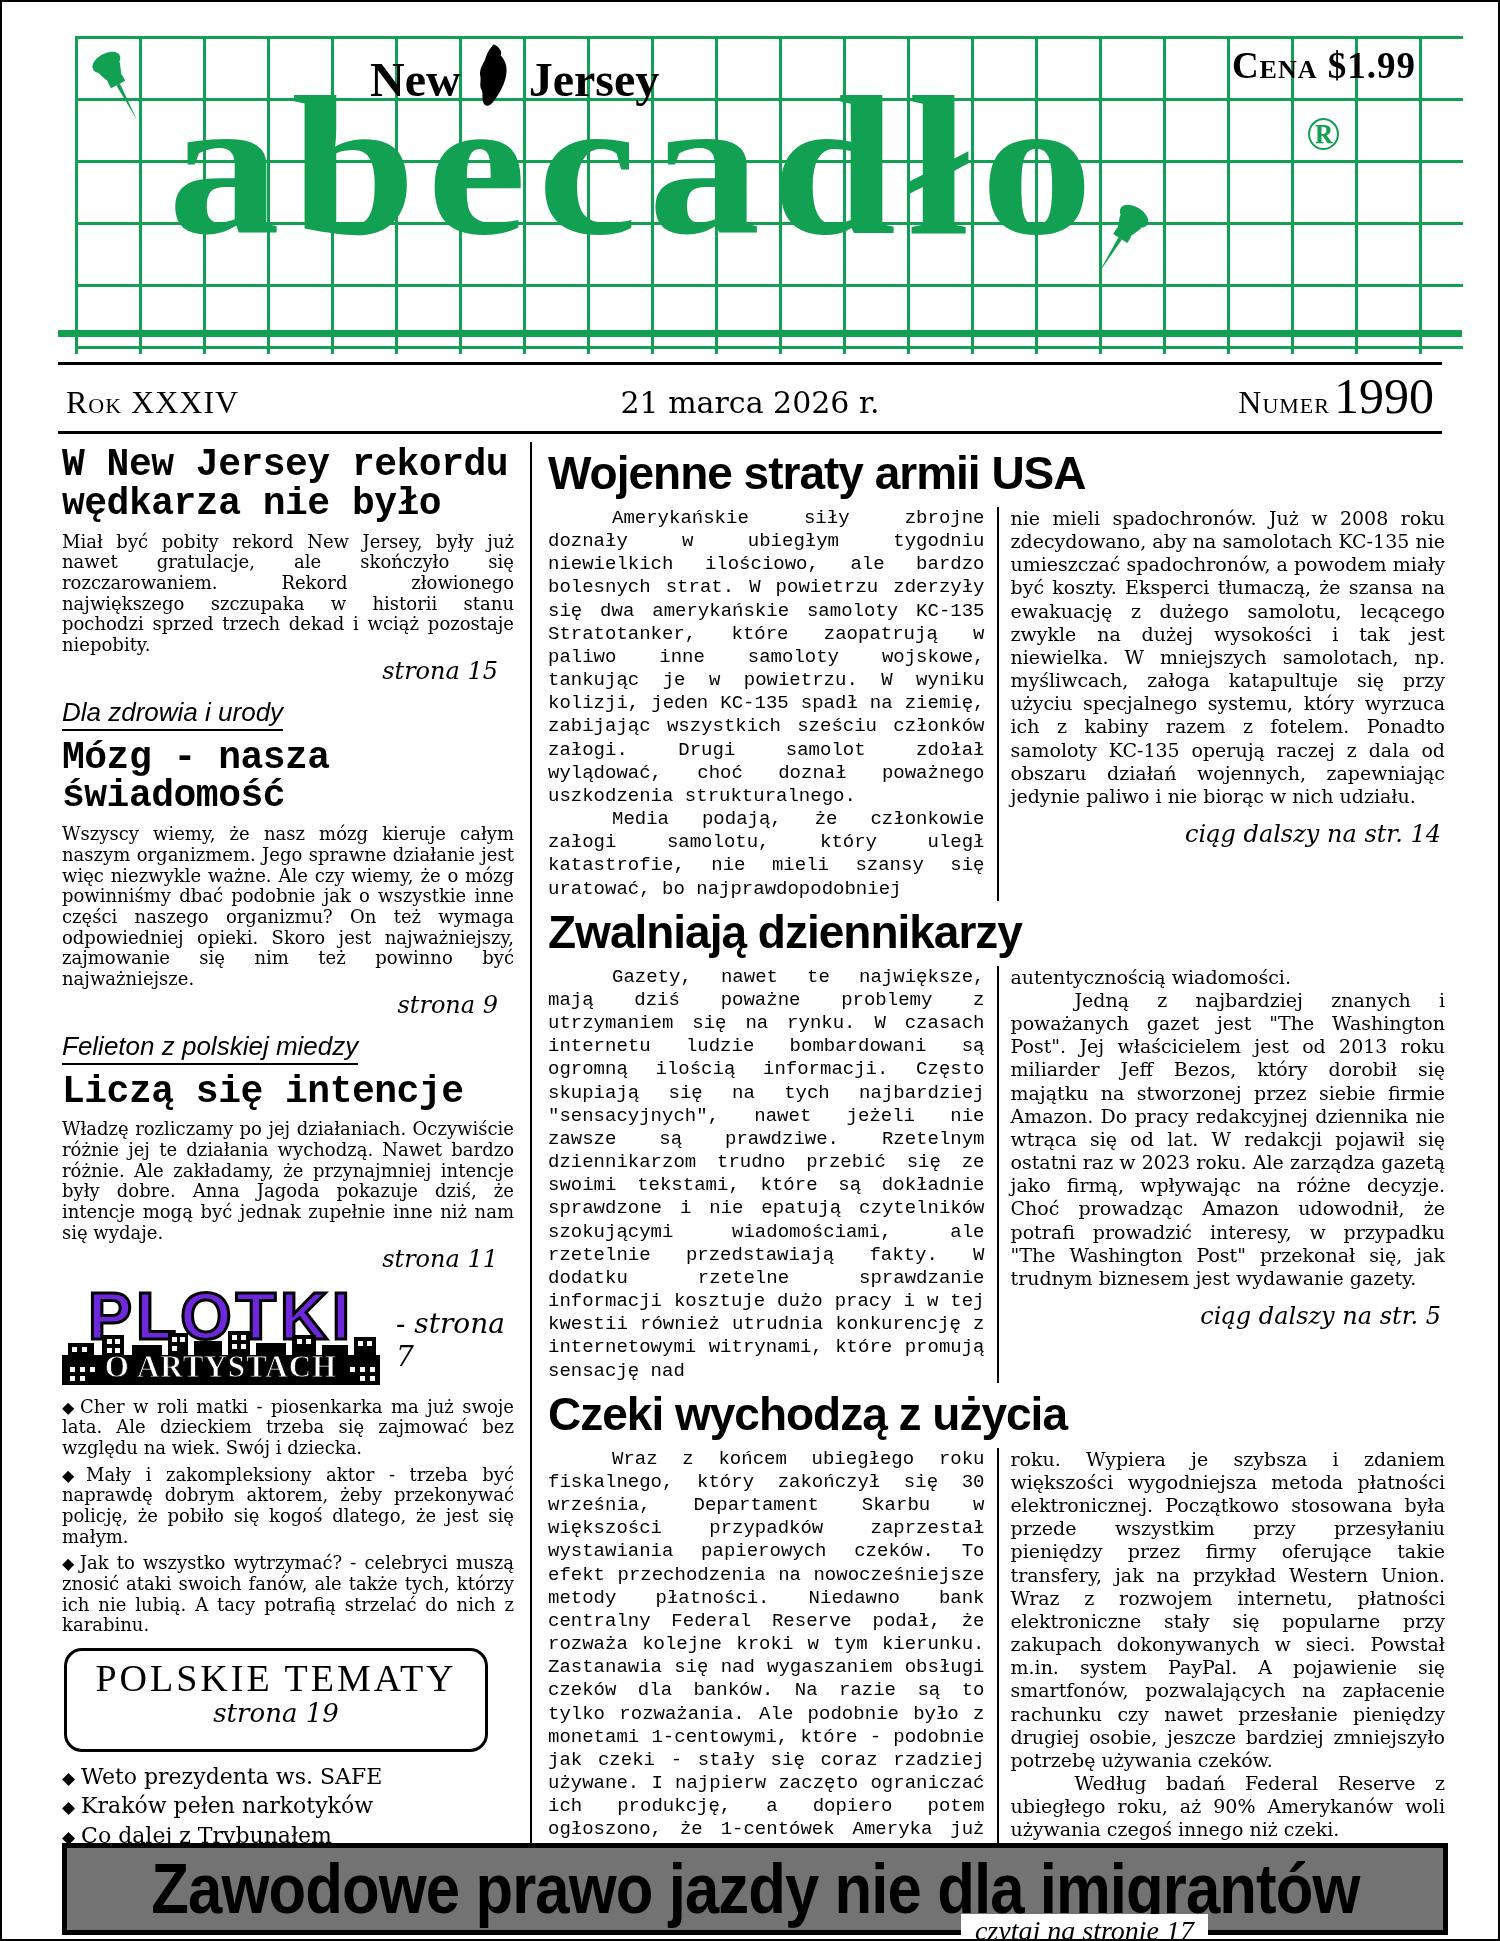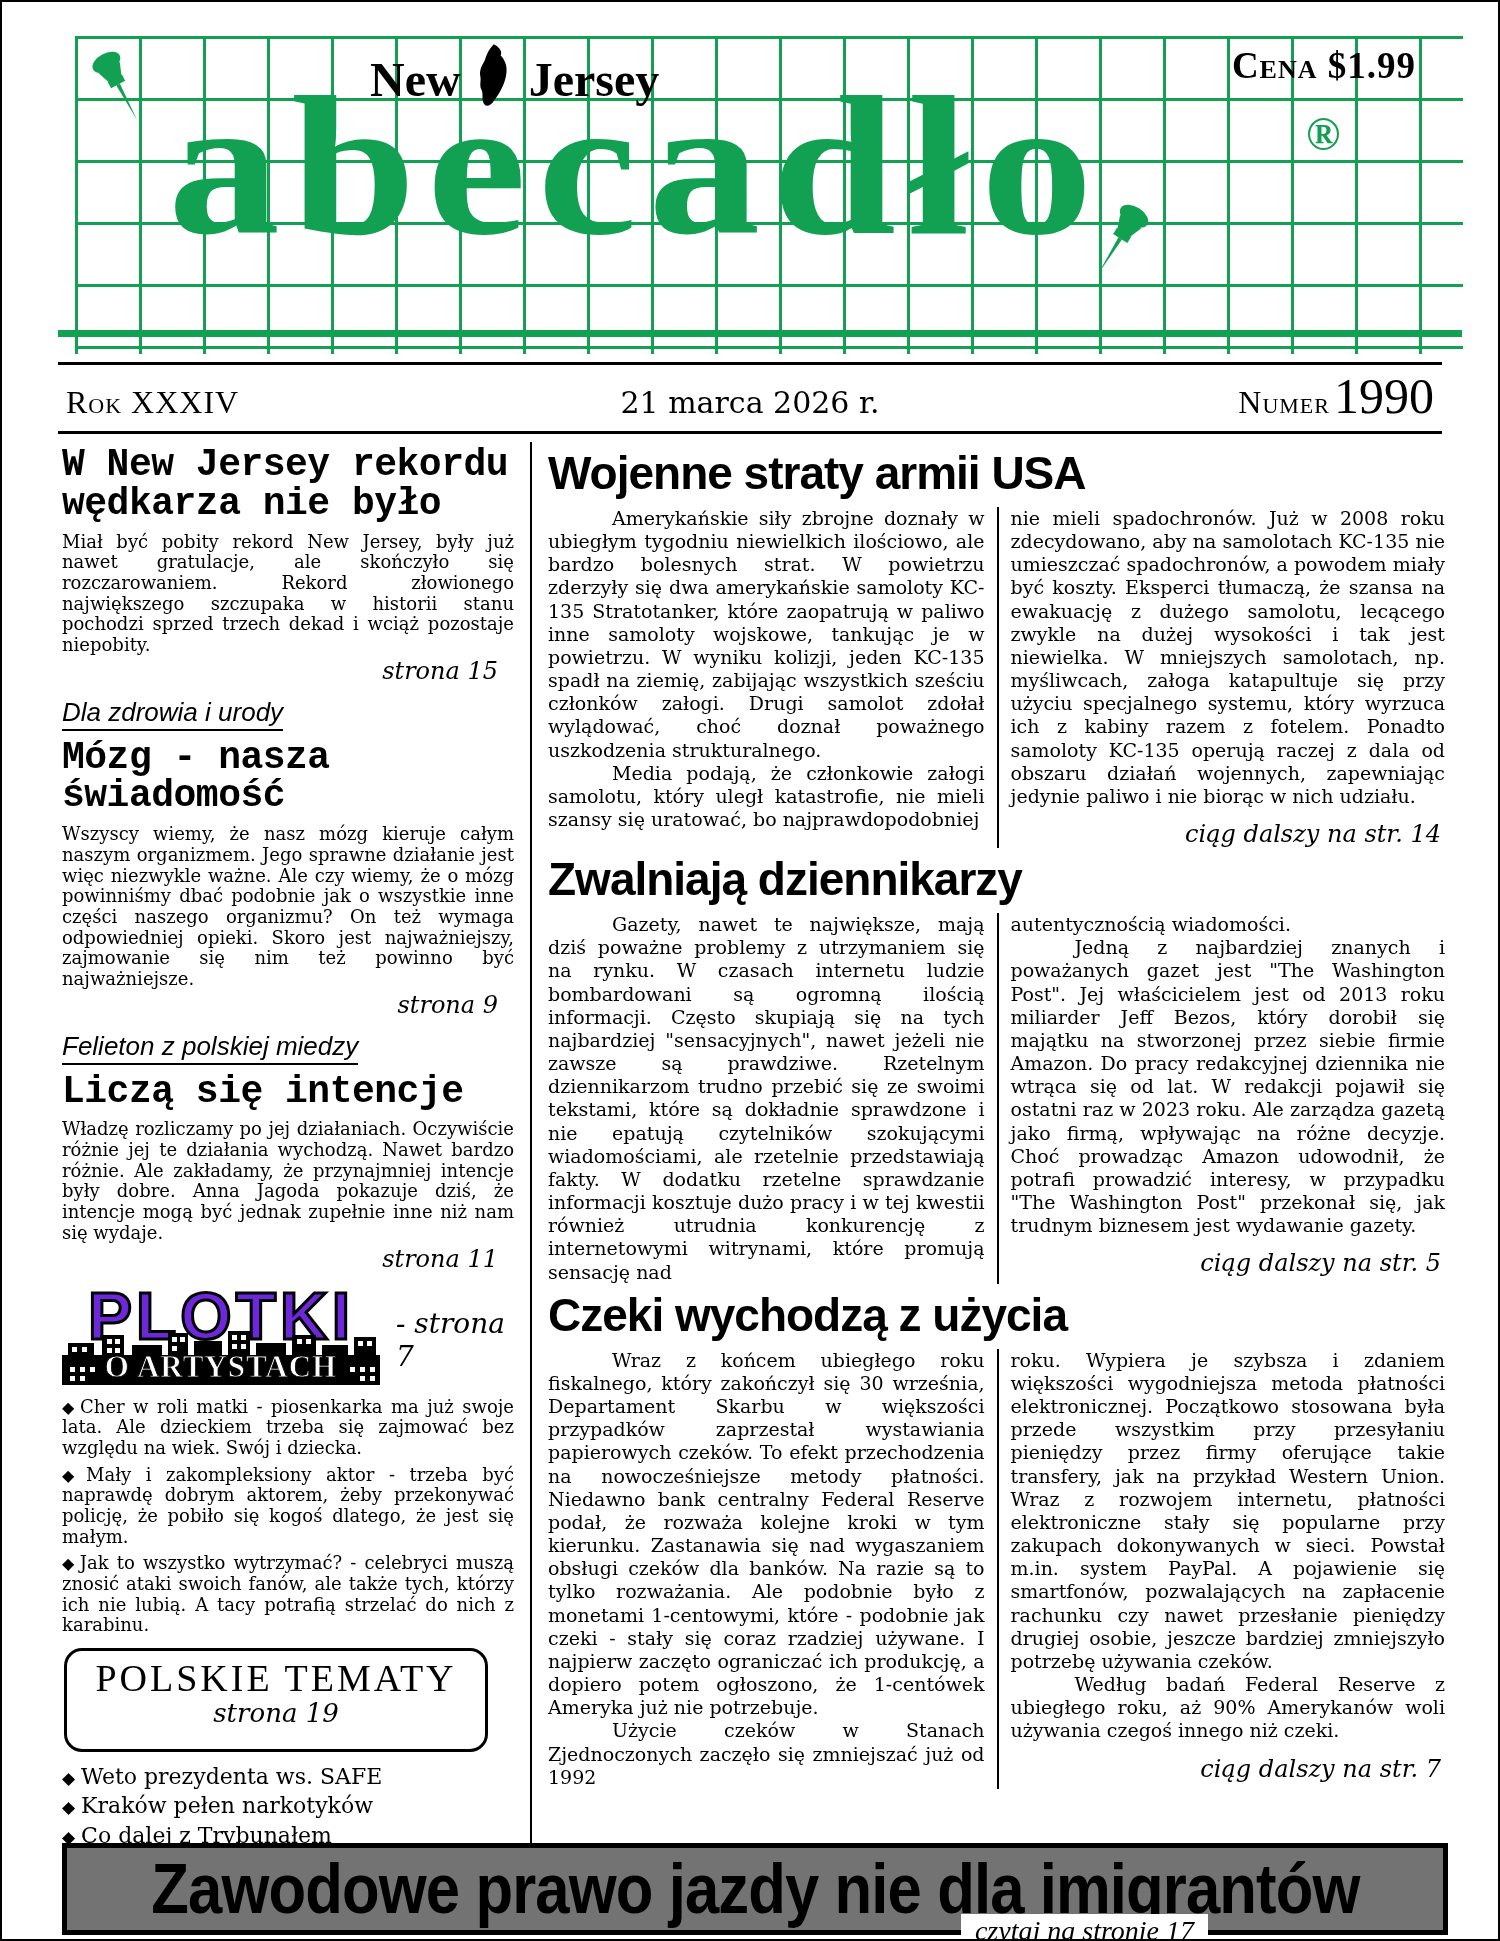--- a/index.html
+++ b/index.html
@@ -78,21 +78,21 @@
   .pt-title{font-family:"Liberation Serif",serif;font-size:38px;line-height:1.05;letter-spacing:3px;}
   .pt-ref{font-style:italic;font-size:26px;line-height:1.1;}
   .topic-list{margin:2px 0 0 0;}
   .topic-item{font-size:22px;line-height:1.35;margin:0;}
   .topic-item::before{content:"◆";font-size:17px;margin-right:6px;}
 
   
   .m-headline{font-family:"Liberation Sans",sans-serif;font-weight:bold;font-size:46px;line-height:1.02;letter-spacing:-1px;margin:8px 0 10px 0;}
   .article-cols{display:flex;}
   .acol{width:50%;box-sizing:border-box;}
-  .acol.first{padding-right:12px;}
+  .acol.first{padding-right:12px;font-family:Liberation Mono, monospace;}
   .acol.second{border-left:2px solid #000;padding-left:12px;}
   .acol p{margin:0;font-size:19px;line-height:1.22;text-align:justify;text-indent:64px;}
   .acol p.no-indent{text-indent:0;}
   .continuation{font-style:italic;font-size:24px;text-align:right;margin-top:12px;padding-right:4px;}
   .article-block{margin-bottom:6px;}
 
   
   .banner{
     position:absolute;left:62px;right:52px;top:1843px;height:82px;border:5px solid #000;background:#737373;
     display:flex;align-items:center;justify-content:center;z-index:10;

